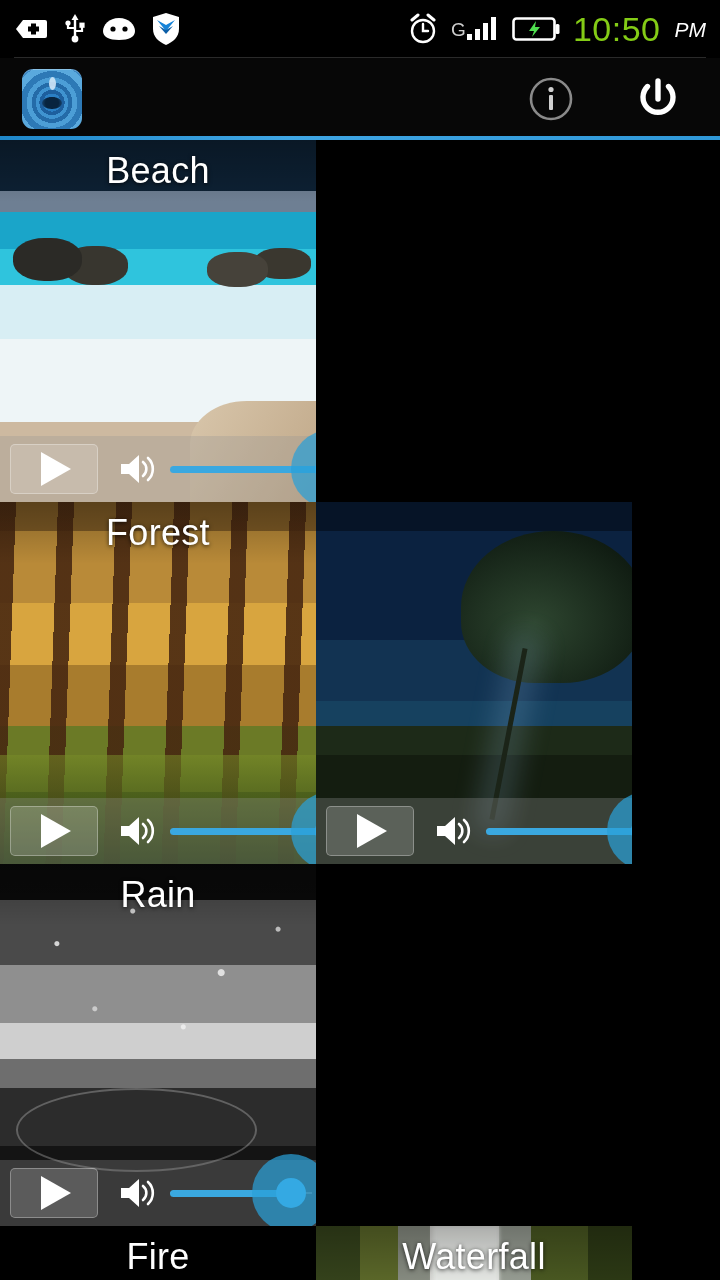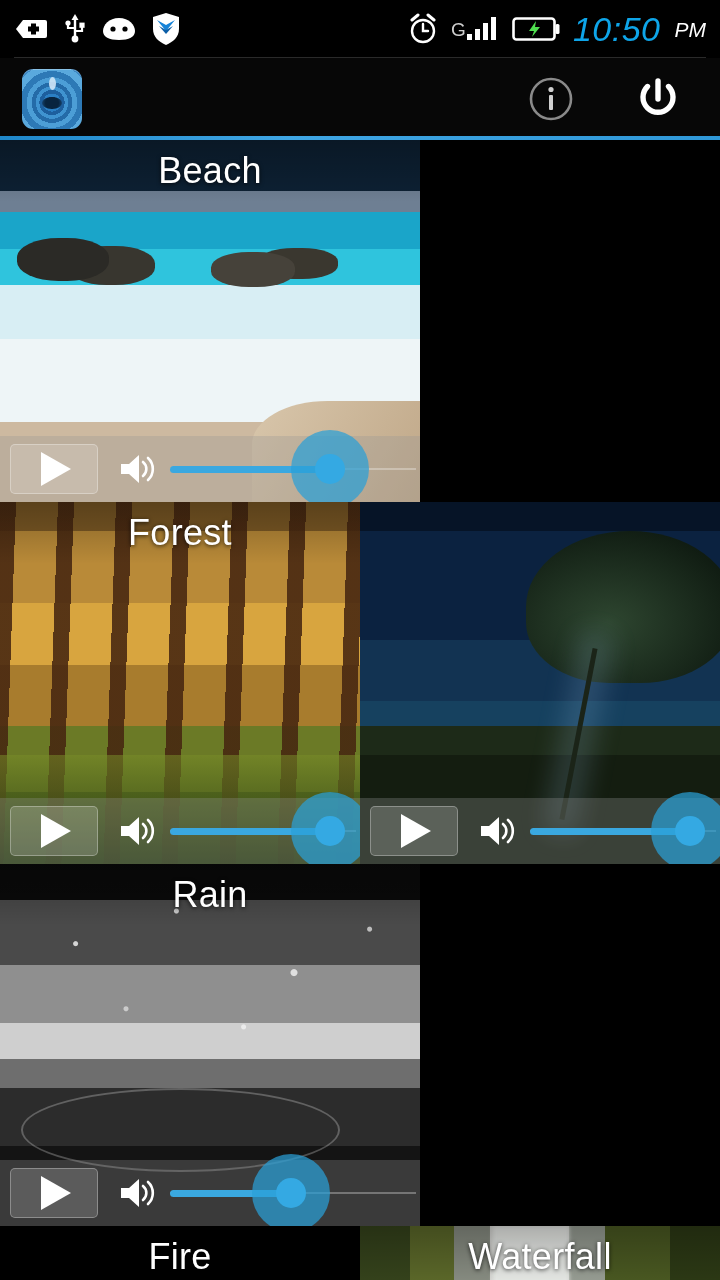--- a/index.html
+++ b/index.html
@@ -5,21 +5,21 @@
   * { margin:0; padding:0; box-sizing:border-box; }
   html,body { width:720px; height:1280px; background:#000; overflow:hidden;
               font-family:"Liberation Sans", sans-serif; }
 
   
   .statusbar{ position:relative; width:720px; height:58px; background:#000;
               display:flex; align-items:center; padding:0 14px; }
   .sb-left{ display:flex; align-items:center; gap:16px; }
   .sb-right{ margin-left:auto; display:flex; align-items:center; gap:13px; }
   .sb-ico{ display:block; }
-  .sb-time{ color:#0ea5e9; font-size:34px; letter-spacing:.5px; line-height:1;font-style:italic; }
+  .sb-time{ color:#84cc16; font-size:34px; letter-spacing:.5px; line-height:1; }
   .sb-ampm{ color:#fff; font-size:21px; margin-left:1px; line-height:1;font-style:italic; }
   .sb-divider{ position:absolute; left:14px; right:14px; bottom:0; height:1px;
                background:#2a2a2a; }
 
   
   .titlebar{ position:relative; width:720px; height:82px; background:#070707;
              display:flex; align-items:center; padding:0 22px; }
   .app-icon{ width:60px; height:60px; border-radius:11px; flex:none;
              background:
                radial-gradient(circle at 50% 56%, #0b2440 0 7%, #10395f 7% 13%,
@@ -39,21 +39,21 @@
   .app-title{ color:#fff; font-size:34px; margin-left:22px; font-weight:400;
               letter-spacing:.2px; }
   .tb-actions{ margin-left:auto; display:flex; align-items:center; gap:58px;
                padding-right:14px; }
   .tb-divider{ position:absolute; left:0; right:0; bottom:0; height:4px;
                background:linear-gradient(90deg,#1f87c9,#3fa6e4 40%,#2f98d8); }
 
   
   .grid{ width:720px; }
   .row{ display:flex; width:720px; }
-  .tile{ position:relative; width:420px; height:362px; overflow:hidden;
+  .tile{ position:relative; width:316px; height:362px; overflow:hidden;
          background:#000; }
   .tile-img{ position:absolute; inset:0; }
   .tile-label{ position:absolute; top:0; left:0; right:0; height:62px;
                display:flex; align-items:center; justify-content:center;
                color:#fff; font-size:36px; letter-spacing:.3px;
                text-shadow:0 1px 4px rgba(0,0,0,.75); z-index:3;
                background:linear-gradient(rgba(0,0,0,.28),rgba(0,0,0,0)); }
   .controls{ position:absolute; left:0; right:0; bottom:0; height:66px;
              display:flex; align-items:center; z-index:4;
              background:rgba(150,150,150,.30); }

